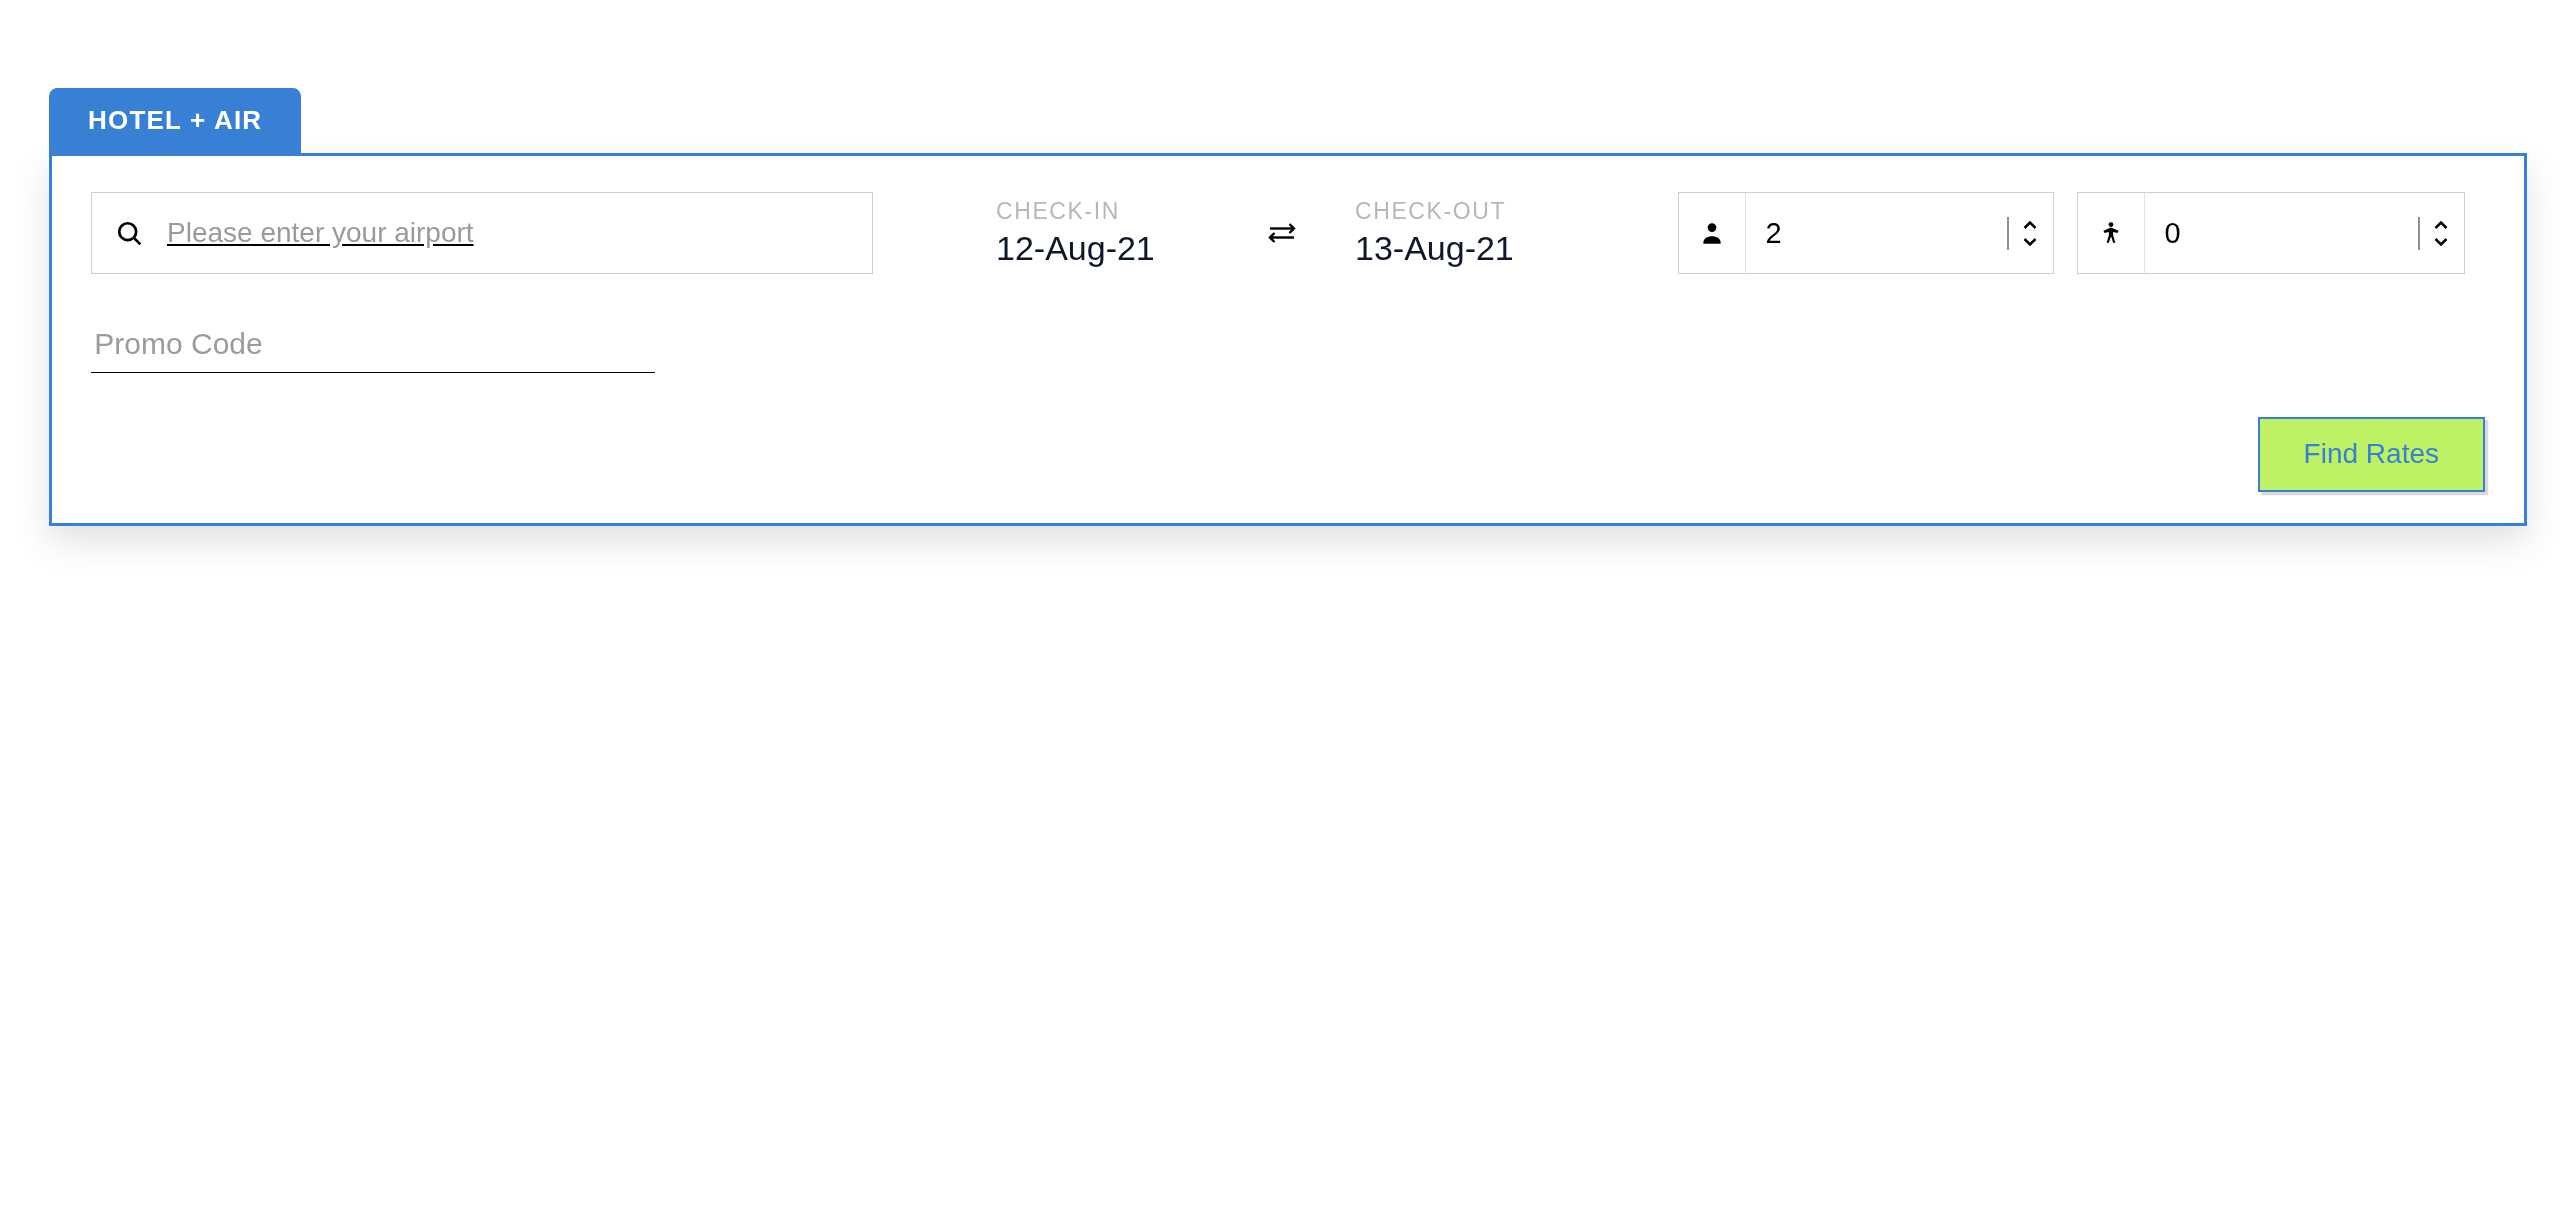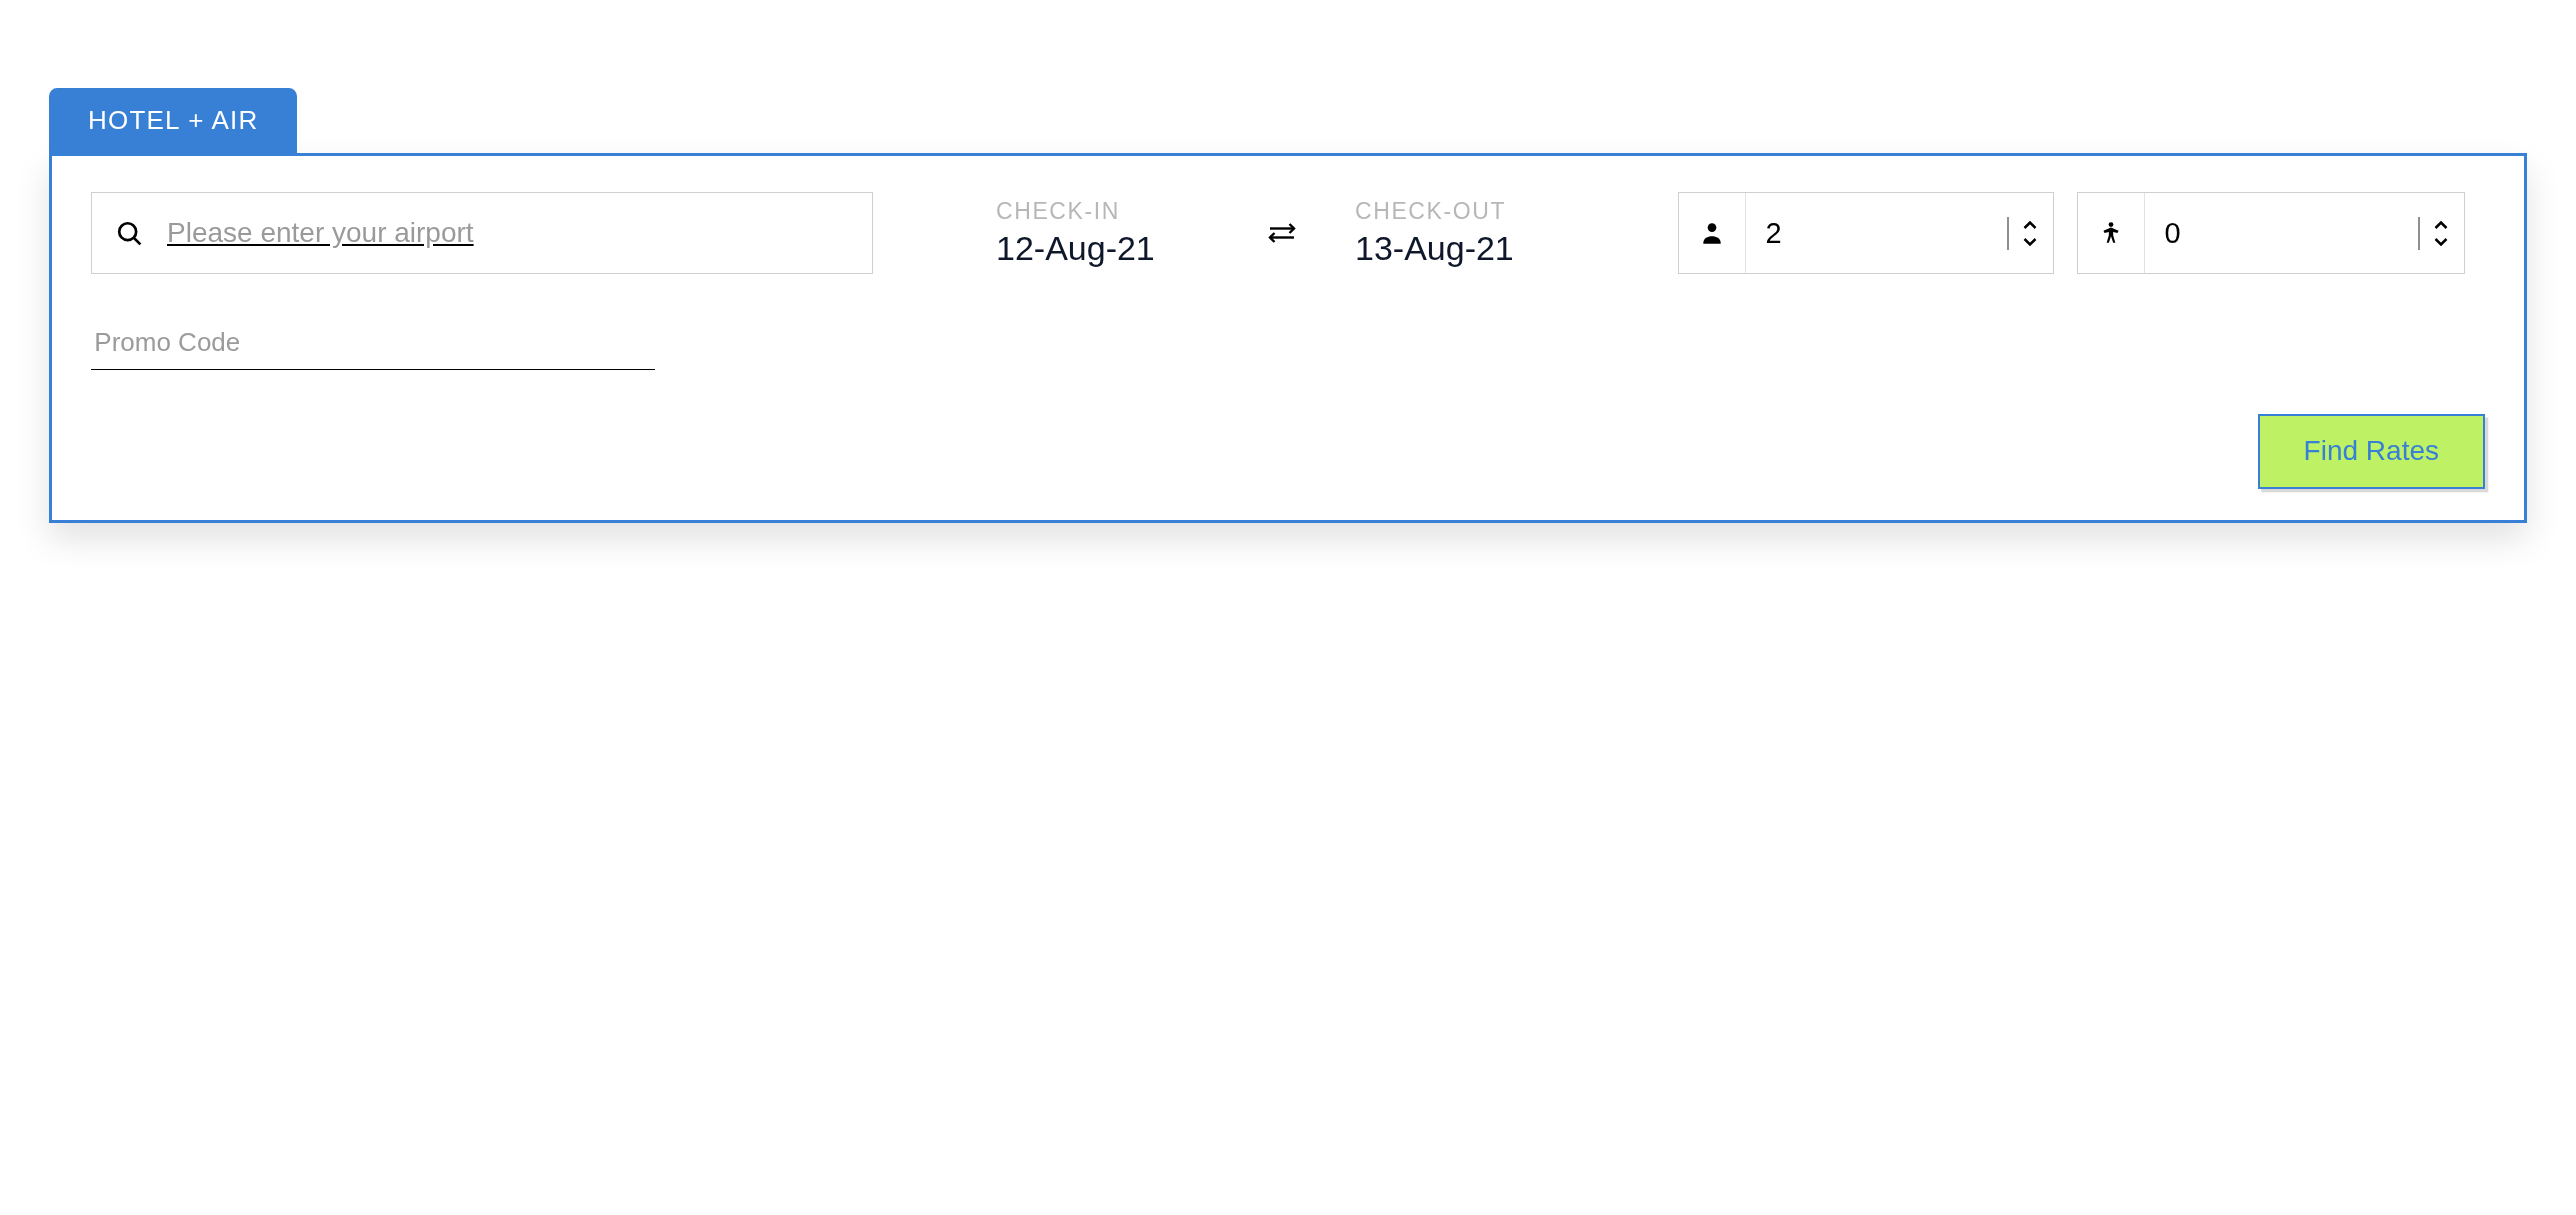--- a/index.html
+++ b/index.html
@@ -19,21 +19,21 @@
   .tab {
     height: 65px;
     padding: 0 39px;
     display: flex;
     align-items: center;
     justify-content: center;
     font-size: 26px;
     letter-spacing: 1.2px;
     border-radius: 8.2px 8.2px 0 0;
     cursor: pointer;
-    font-weight: 400;
+    font-weight: 700;
   }
   .tab.active {
     background: #3880D6;
     color: #ffffff;
   }
   .tab.inactive {
     background: #EDECE7;
     color: #909090;
     font-weight: 400;
   }
@@ -133,21 +133,21 @@
     position: absolute;
     left: 0;
   }
   .row2 {
     margin-top: 46px;
   }
   .promo {
     width: 564px;
     border: none;
     border-bottom: 1.6px solid #000000;
-    font-size: 26px;
+    font-size: 30px;
     color: #0f172a;
     padding: 6.5px 3.3px 11.4px 3.3px;
     outline: none;
     background: transparent;
   }
   .promo::placeholder { color: #9B9B9B; }
   .row3 {
     display: flex;
     justify-content: flex-end;
     margin-top: 44px;

